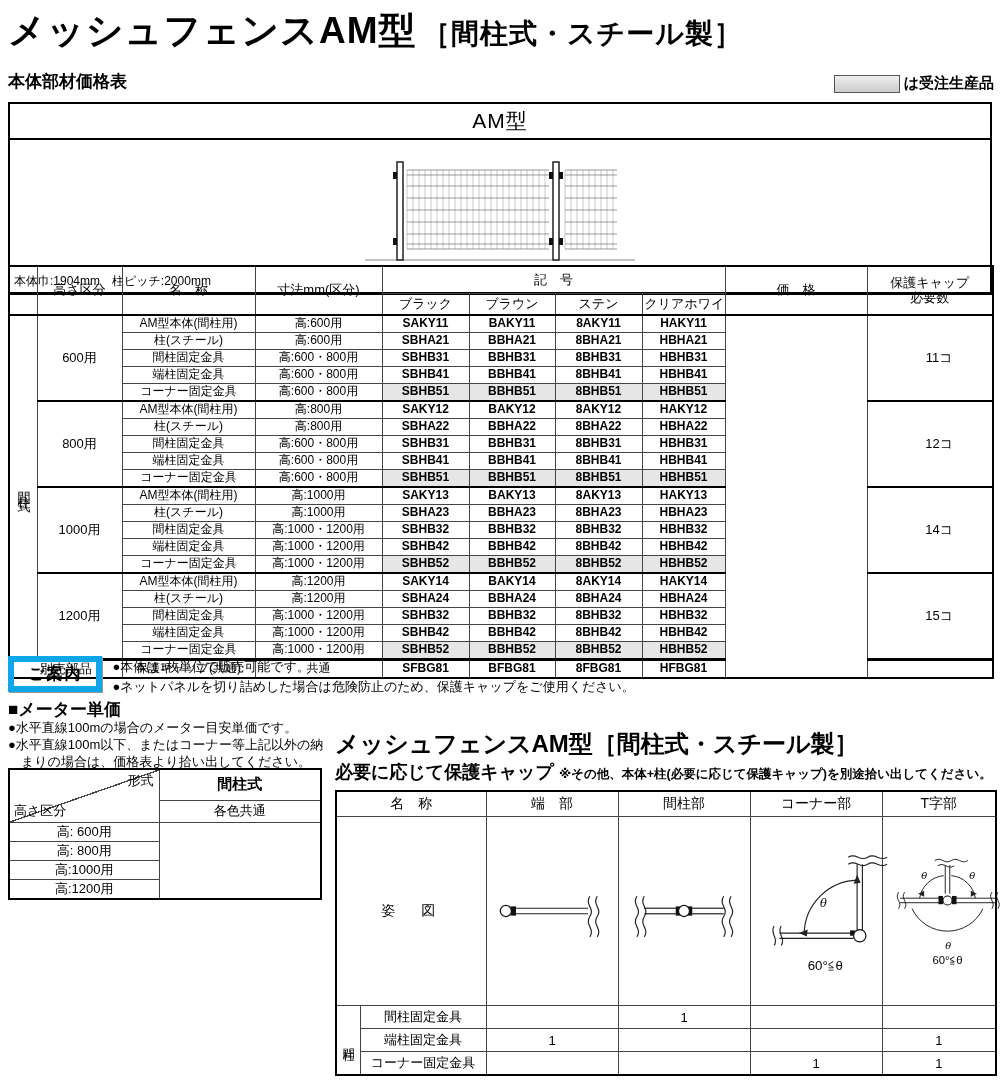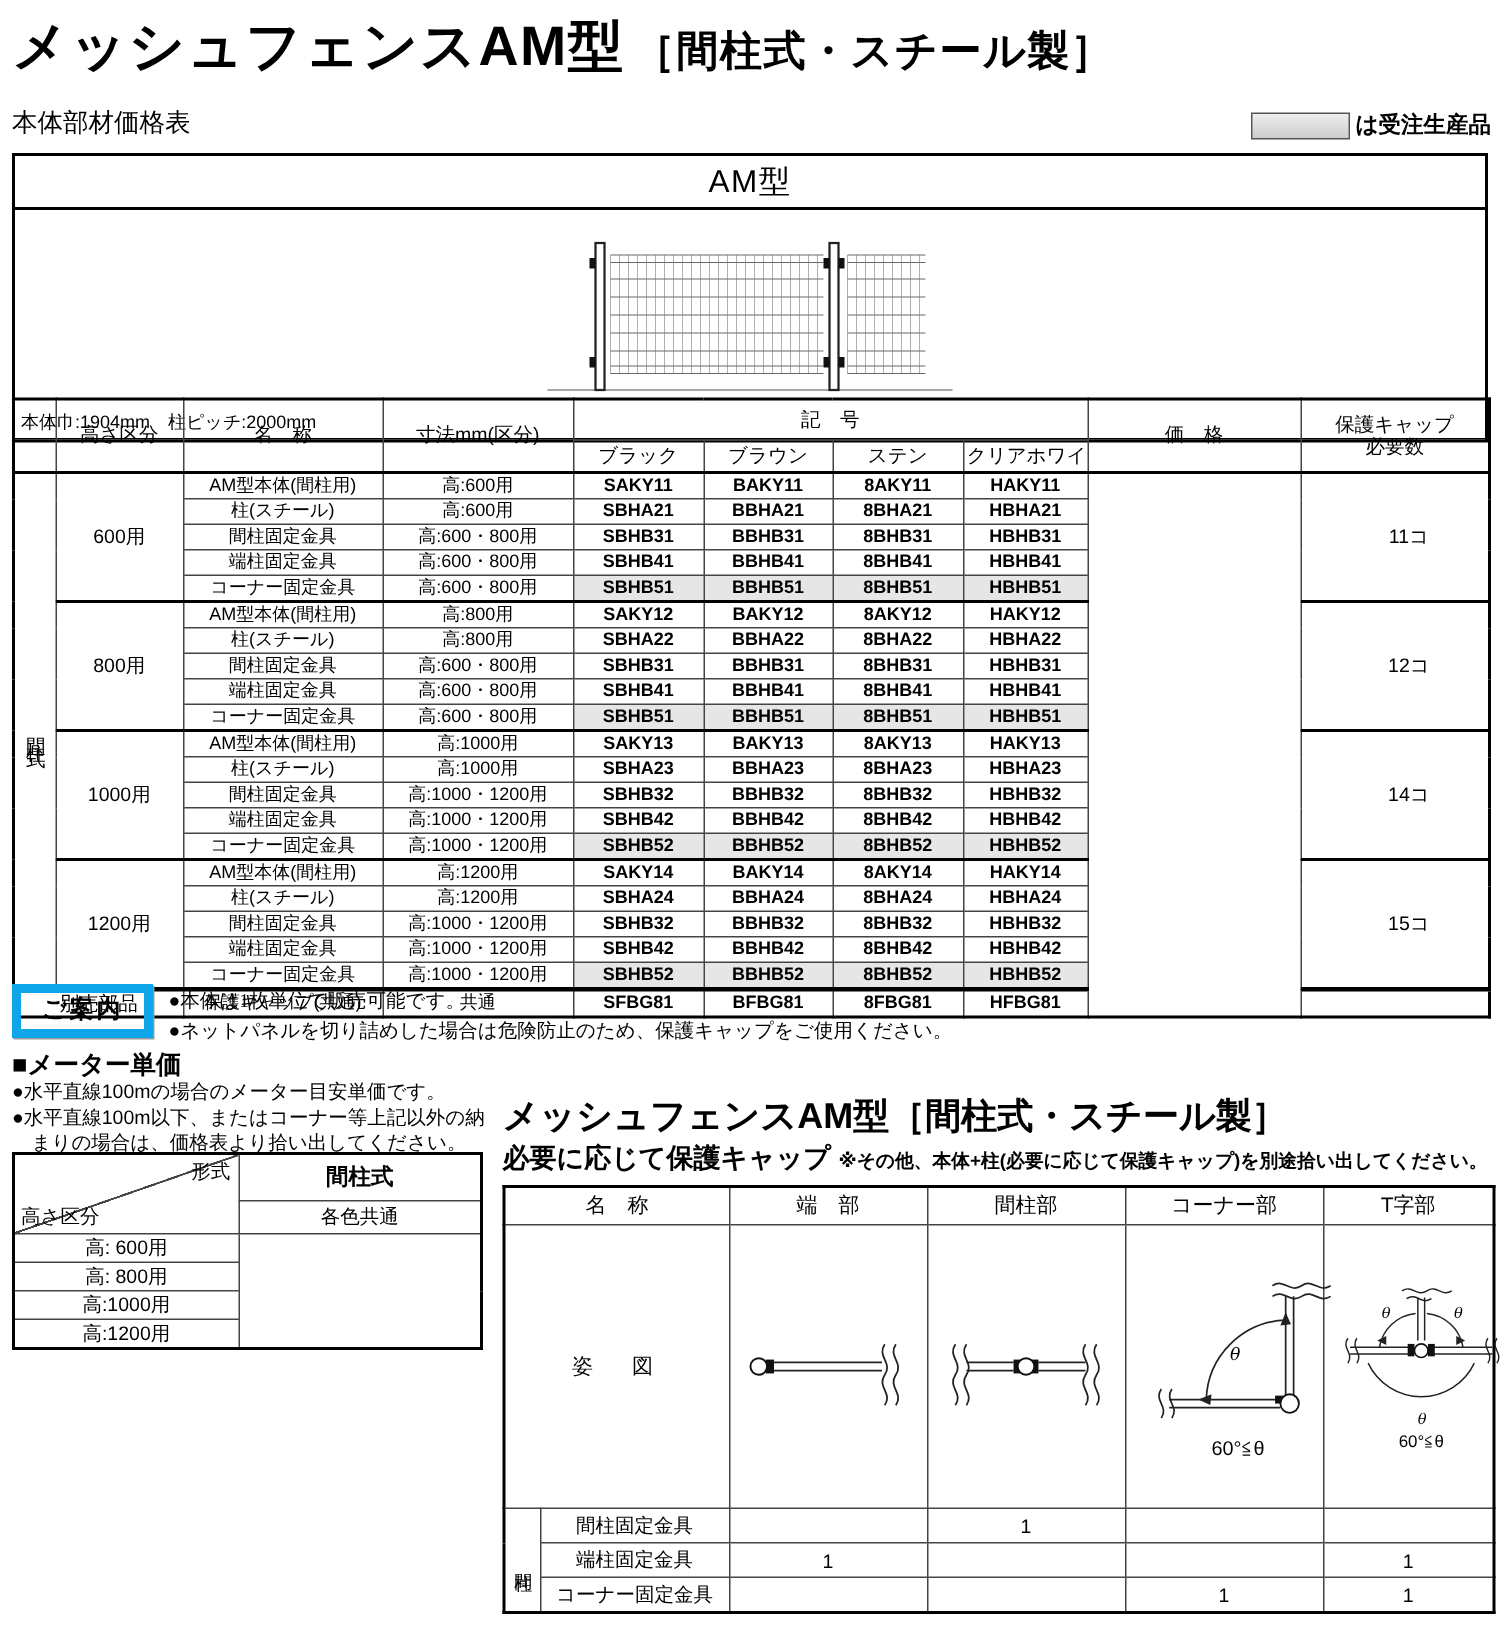--- a/index.html
+++ b/index.html
@@ -3,21 +3,21 @@
 <meta charset="utf-8">
 <style>
   html,body{margin:0;padding:0;background:#fff;color:#000;
     font-family:"Liberation Sans","DejaVu Sans",sans-serif;}
   .page{position:relative;width:1000px;height:1085px;background:#fff;overflow:hidden;}
 
   
   .main-title{position:absolute;left:8px;top:6px;font-weight:bold;letter-spacing:1px;}
   .main-title .big{font-size:37px;}
   .main-title .small{font-size:28px;}
-  .price-table-label{position:absolute;left:8px;top:70px;font-size:17px;font-weight:normal;}
+  .price-table-label{position:absolute;left:8px;top:70px;font-size:17px;font-weight:bold;}
   .legend{position:absolute;right:6px;top:74px;display:flex;align-items:center;gap:4px;}
   .legend .swatch{width:64px;height:16px;border:1px solid #555;
     background:linear-gradient(#eee,#ccc);}
   .legend .txt{font-size:15px;font-weight:bold;}
 
   
   .outer-box{position:absolute;left:8px;top:102px;width:980px;border:2px solid #000;}
   .model-header{border-bottom:2px solid #000;text-align:center;font-size:21px;
     padding:3px 0;letter-spacing:1px;}
   .fence-area{position:relative;height:152px;border-bottom:1px solid #000;padding-left:42px;}

